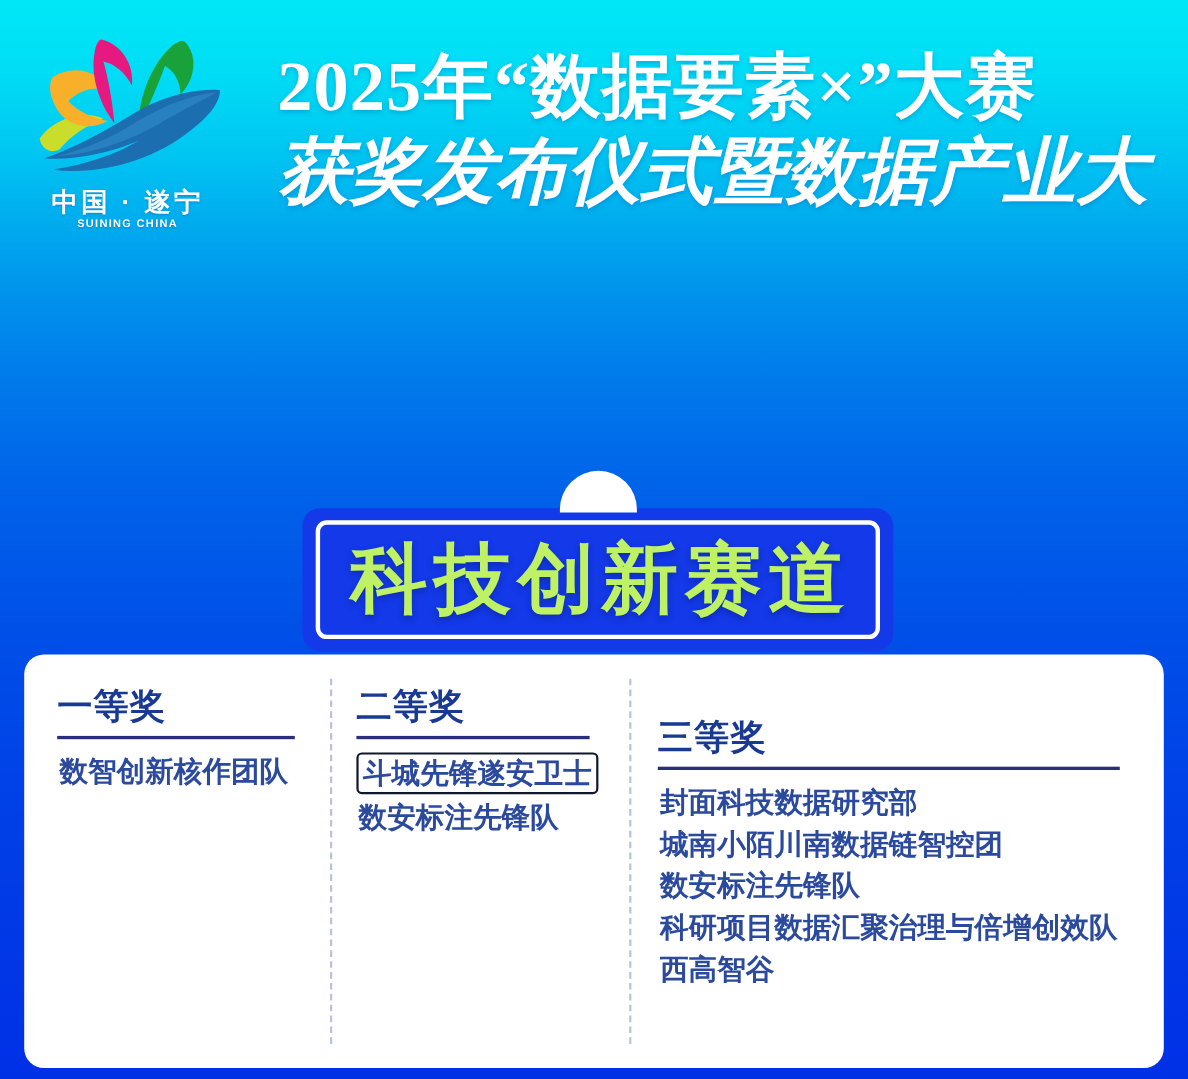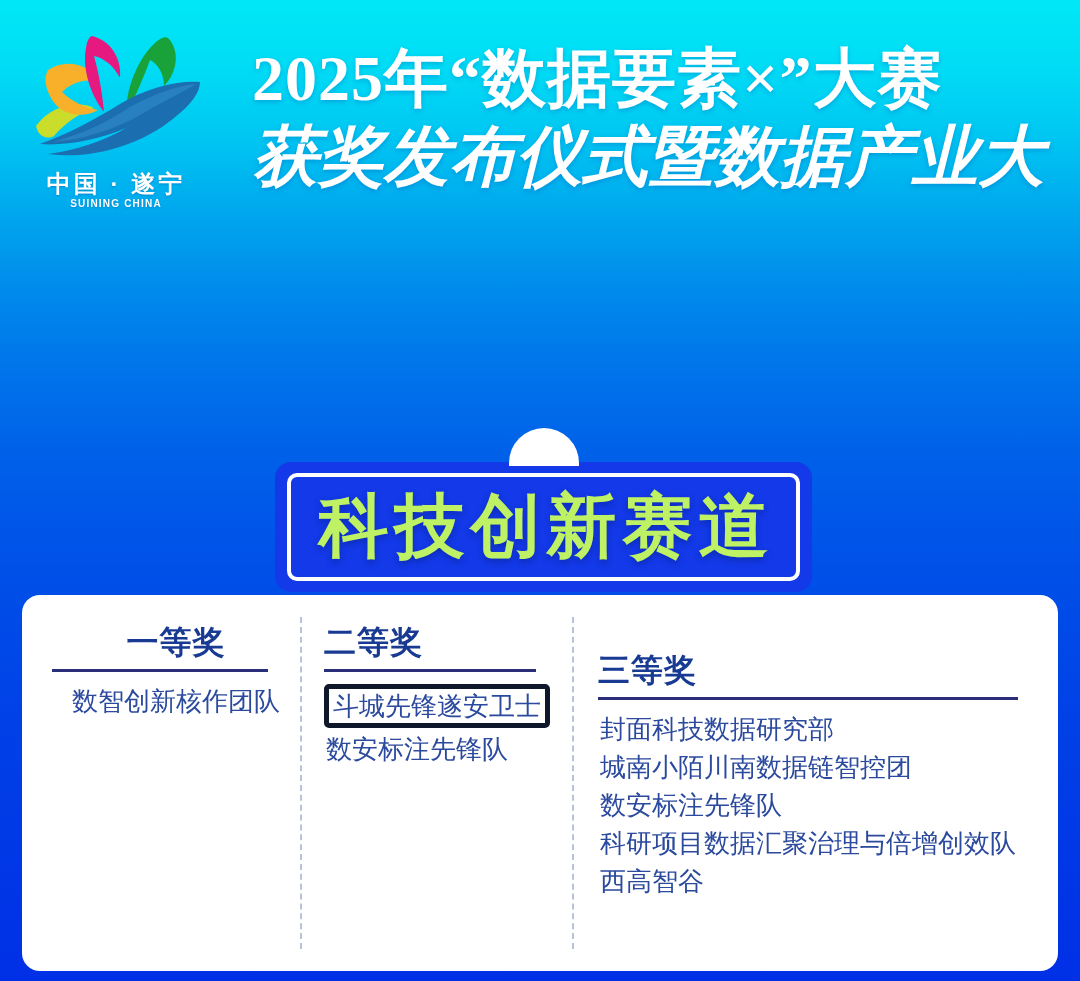--- a/index.html
+++ b/index.html
@@ -88,21 +88,21 @@
     position:absolute;left:22px;top:595px;width:1036px;height:376px;
     background:#ffffff;border-radius:18px;
     box-sizing:border-box;
     overflow:hidden;
   }
   #columns{
     position:absolute;left:0;top:0;width:100%;height:100%;
     display:flex;
   }
   .col{position:relative;box-sizing:border-box;padding:30px 0 0 0;}
-  .col-1{width:278px;padding-left:30px;text-align:center;}
+  .col-1{width:278px;padding-left:30px;}
   .col-2{width:272px;padding-left:24px;}
   .col-3{width:486px;padding-left:26px;margin-top:28px;}
   .divider{
     position:absolute;top:22px;bottom:22px;width:0;
     border-left:2px dashed #b9c2dd;
   }
   #divider-1{left:278px;}
   #divider-2{left:550px;}
 
   .col-head{
@@ -118,30 +118,30 @@
     margin:4px 0 10px 0;
   }
   .col-1 .col-rule{width:216px;}
   .col-2 .col-rule{width:212px;}
   .col-3 .col-rule{width:420px;}
 
   .team-list{list-style:none;margin:0;padding:0;}
   .team-item{
     color:#2b4a9e;
     font-family:"Liberation Sans", sans-serif;
-    font-weight:normal;
+    font-weight:bold;
     font-size:26px;
     line-height:34px;
     white-space:nowrap;
     display:block;
     padding:2px 2px;
     box-sizing:border-box;
   }
   .team-item.highlight{
-    border:5px solid #0f172a;
+    border:2px solid #0f172a;
     border-radius:5px;
     padding:0px 4px;
     display:inline-block;
     margin:2px 0;
   }
 </style>
 </head>
 <body>
 
 <div id="stage">

